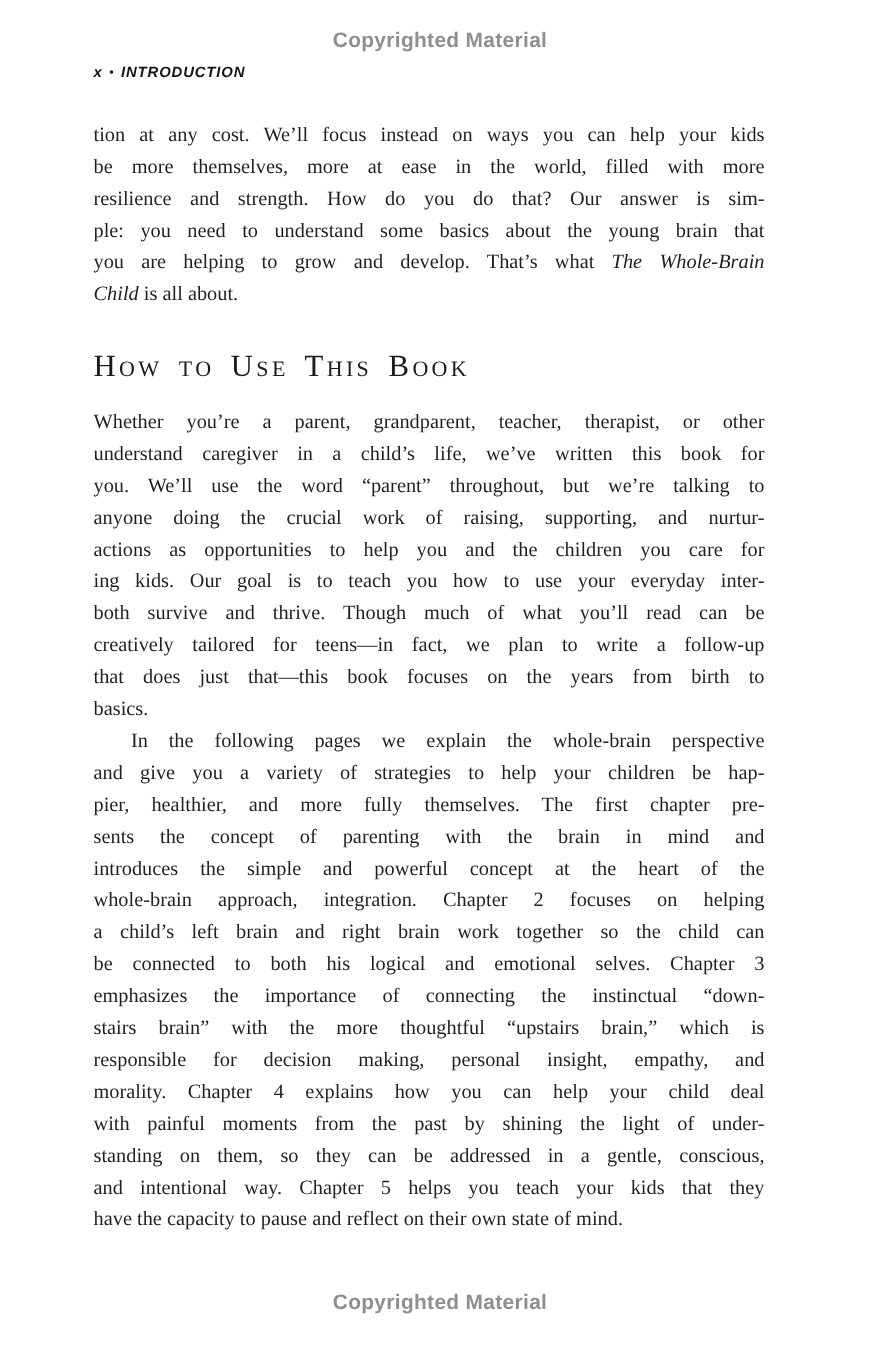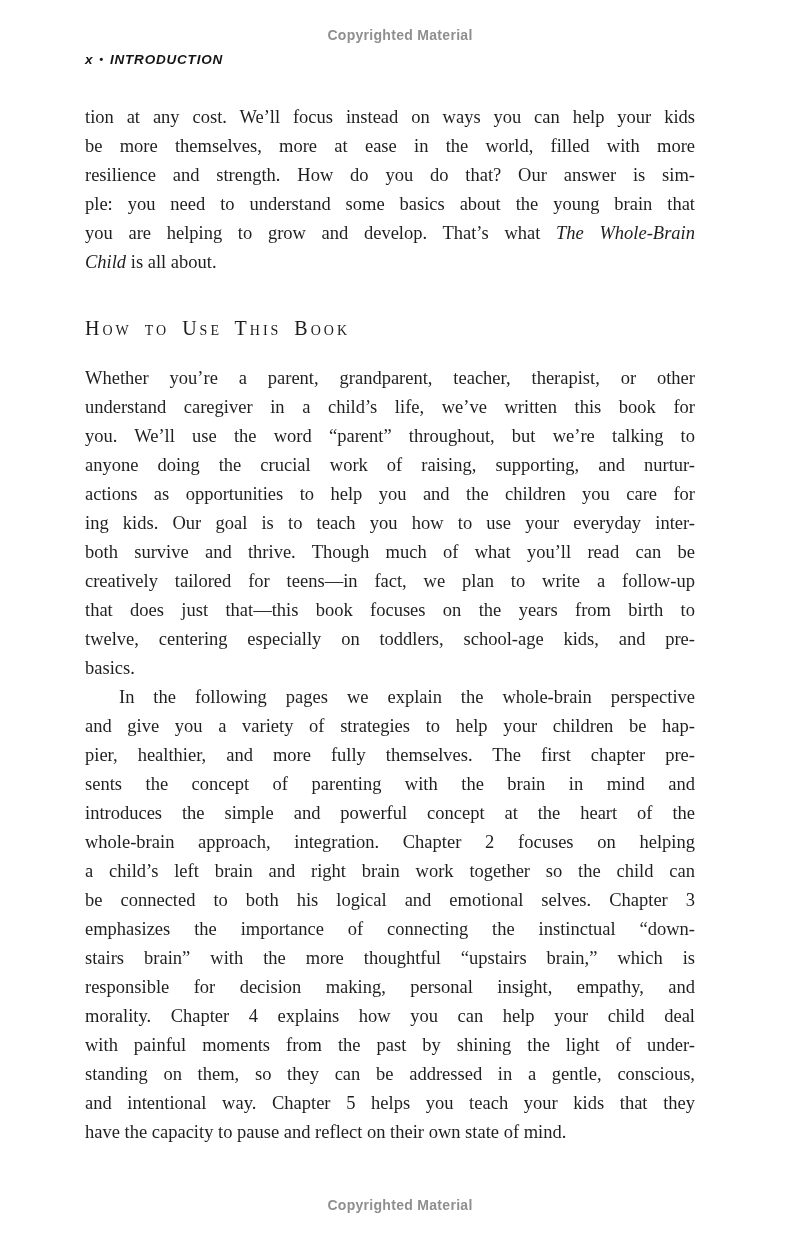--- a/index.html
+++ b/index.html
@@ -13,21 +13,21 @@
     height: 1235px;
     background: #ffffff;
     overflow: hidden;
     font-family: "Liberation Serif", serif;
     color: #1f1f1f;
   }
   .watermark {
     text-align: center;
     font-family: "Liberation Sans", sans-serif;
     font-weight: bold;
-    font-size: 14px;
+    font-size: 19px;
     letter-spacing: 0.3px;
     color: #8f8f8f;
   }
   .watermark.top { padding-top: 27px; }
   .watermark.bottom { margin-top: 50px; }
   .running-header {
     margin-top: 9px;
     padding: 0 105px 0 85px;
     font-family: "Liberation Sans", sans-serif;
     font-weight: bold;
@@ -44,21 +44,21 @@
   .content {
     padding: 0 105px 0 85px;
     font-size: 18.5px;
     line-height: 29px;
   }
   .para-block.intro { margin-top: 36px; }
   .section-heading {
     font-family: "Liberation Serif", serif;
     font-weight: normal;
     font-variant: small-caps;
-    font-size: 20px;
+    font-size: 28px;
     line-height: 30px;
     letter-spacing: 3px;
     word-spacing: 5px;
     margin: 36px 0 21px 0;
     padding: 0;
     color: #1b1b1b;
   }
   .paragraph { margin: 0; }
   .line {
     text-align: justify;
@@ -98,21 +98,20 @@
         <div class="paragraph">
           <div class="line"><span>Whether you’re a parent, grandparent, teacher, therapist, or other</span></div>
           <div class="line"><span>understand caregiver in a child’s life, we’ve written this book for</span></div>
           <div class="line"><span>you. We’ll use the word “parent” throughout, but we’re talking to</span></div>
           <div class="line"><span>anyone doing the crucial work of raising, supporting, and nurtur-</span></div>
           <div class="line"><span>actions as opportunities to help you and the children you care for</span></div>
           <div class="line"><span>ing kids. Our goal is to teach you how to use your everyday inter-</span></div>
           <div class="line"><span>both survive and thrive. Though much of what you’ll read can be</span></div>
           <div class="line"><span>creatively tailored for teens—in fact, we plan to write a follow-up</span></div>
           <div class="line"><span>that does just that—this book focuses on the years from birth to</span></div>
-          <div class="line"><span>twelve, centering especially on toddlers, school-age kids, and pre-</span></div>
           <div class="line last"><span>basics.</span></div>
         </div>
         <div class="paragraph">
           <div class="line indent"><span>In the following pages we explain the whole-brain perspective</span></div>
           <div class="line"><span>and give you a variety of strategies to help your children be hap-</span></div>
           <div class="line"><span>pier, healthier, and more fully themselves. The first chapter pre-</span></div>
           <div class="line"><span>sents the concept of parenting with the brain in mind and</span></div>
           <div class="line"><span>introduces the simple and powerful concept at the heart of the</span></div>
           <div class="line"><span>whole-brain approach, integration. Chapter 2 focuses on helping</span></div>
           <div class="line"><span>a child’s left brain and right brain work together so the child can</span></div>

